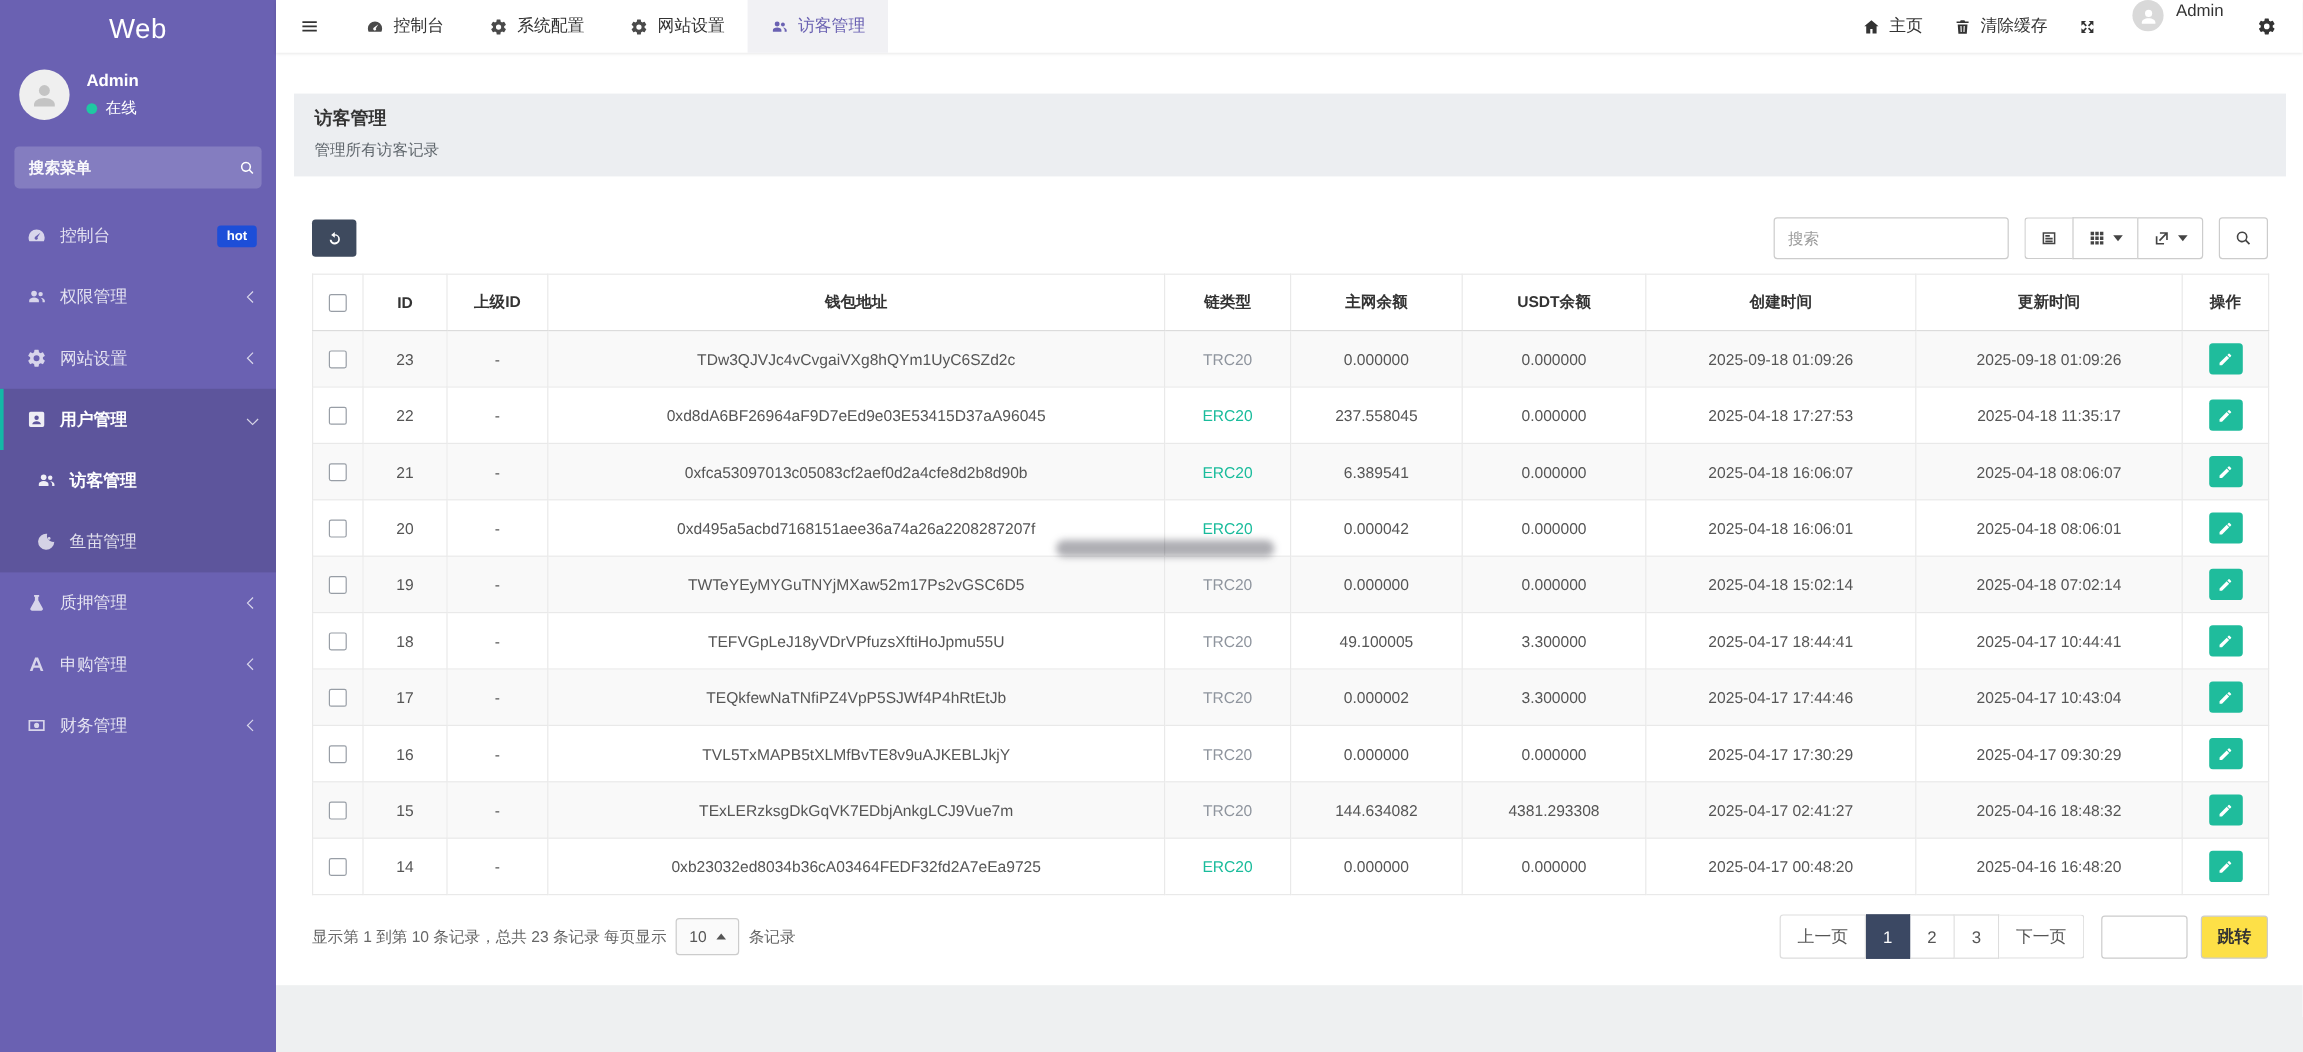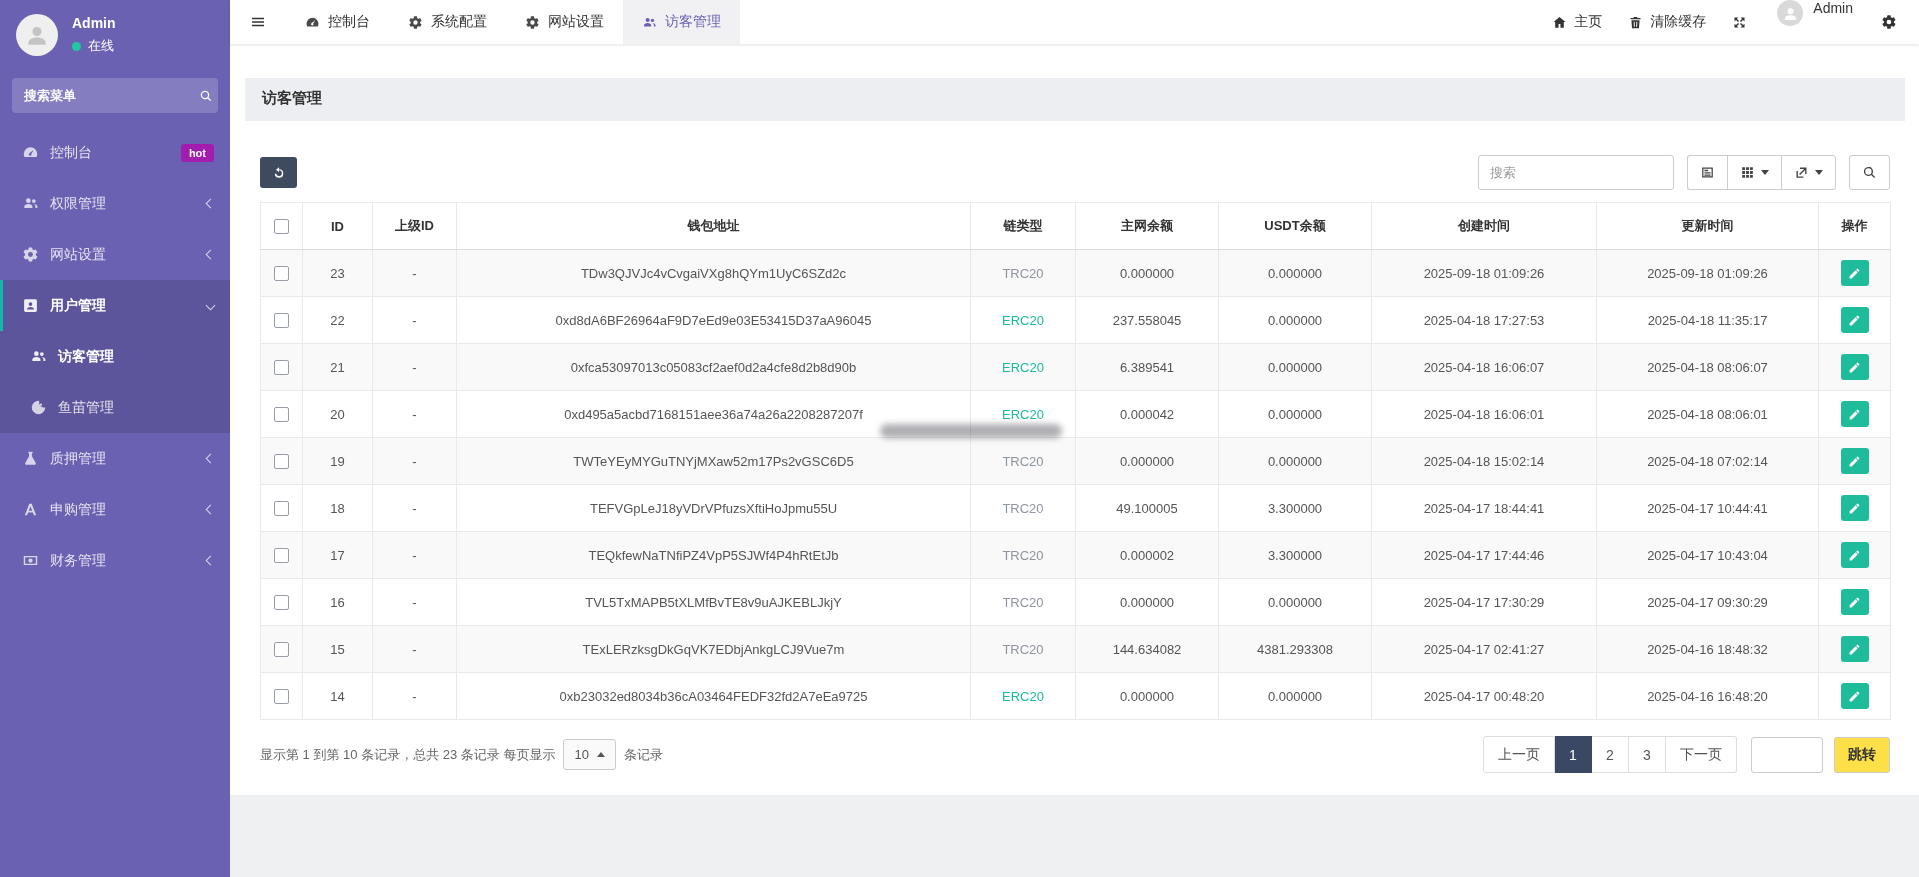--- a/index.html
+++ b/index.html
@@ -28,21 +28,21 @@
   .menu { flex:1; }
   .s-item { display:flex; align-items:center; height:51px; padding:0 16px 0 22px; font-size:14px; color:rgba(255,255,255,.82); cursor:pointer; position:relative; }
   .s-item .ic { width:17px; height:17px; opacity:.9; }
   .s-item .lbl { margin-left:11px; }
   .s-item.grouped { background:rgba(0,0,0,.12); }
   .s-item.expanded { border-left:3px solid #14b8a6; padding-left:19px; color:#fff; }
   .s-item.expanded .lbl { font-weight:bold; }
   .s-item.sub { padding-left:30px; }
   .s-item.active { color:#fff; }
   .s-item.active .lbl { font-weight:bold; }
-  .badge { margin-left:auto; background:#a21caf; color:#fff; font-size:11px; font-weight:bold; padding:3px 8px; border-radius:3px; }
+  .badge { margin-left:auto; background:#1d4ed8; color:#fff; font-size:11px; font-weight:bold; padding:3px 8px; border-radius:3px; }
   .chev { margin-left:auto; width:7px; height:7px; border-right:1.5px solid rgba(255,255,255,.75); border-bottom:1.5px solid rgba(255,255,255,.75); }
   .chev.left { transform:rotate(135deg); }
   .chev.down { transform:rotate(45deg); }
 
   
   .main { flex:1; display:flex; flex-direction:column; background:#fff; min-width:0; }
 
   
   .navbar { height:44px; flex:none; background:#fff; display:flex; align-items:stretch; box-shadow:0 1px 3px rgba(0,0,0,.12); position:relative; z-index:5; }
   .nav-burger { display:flex; align-items:center; padding:0 20px; color:#333; cursor:pointer; }
@@ -178,20 +178,21 @@
       <path d="M4 9.5v11h11v-2.2H6.2V9.5H4zM9.5 4v2.2h6.7l-8.1 8.1 1.6 1.6 8.1-8.1v6.7H20V4H9.5z"></path>
     </symbol>
   <symbol id="i-pencil" viewBox="0 0 24 24">
       <path d="M3 17.2V21h3.8L17.8 10 14 6.2 3 17.2zM20.7 7.1a1 1 0 0 0 0-1.4l-2.4-2.4a1 1 0 0 0-1.4 0l-1.9 1.9 3.8 3.8 1.9-1.9z"></path>
     </symbol>
 </svg>
 
 <div class="app">
 
   <aside class="sidebar">
+    <div class="brand">Web</div>
     <div class="profile">
       <div class="avatar">
           <svg class="ic">
             <use href="#i-person"></use>
           </svg>
         </div>
       <div class="profile-info">
         <div class="profile-name">Admin</div>
         <div class="profile-status">
           <span class="dot"></span>
@@ -342,20 +343,21 @@
               <use href="#i-gear"></use>
             </svg>
           </div>
       </div>
     </header>
 
     <section class="content">
       <div class="card">
         <div class="page-band">
           <div class="page-title">访客管理</div>
+          <div class="page-subtitle">管理所有访客记录</div>
         </div>
         <div class="card-body">
 
           <div class="toolbar">
             <button class="btn-refresh">
                 <svg class="ic">
                   <use href="#i-refresh"></use>
                 </svg>
               </button>
             <div class="toolbar-right">

